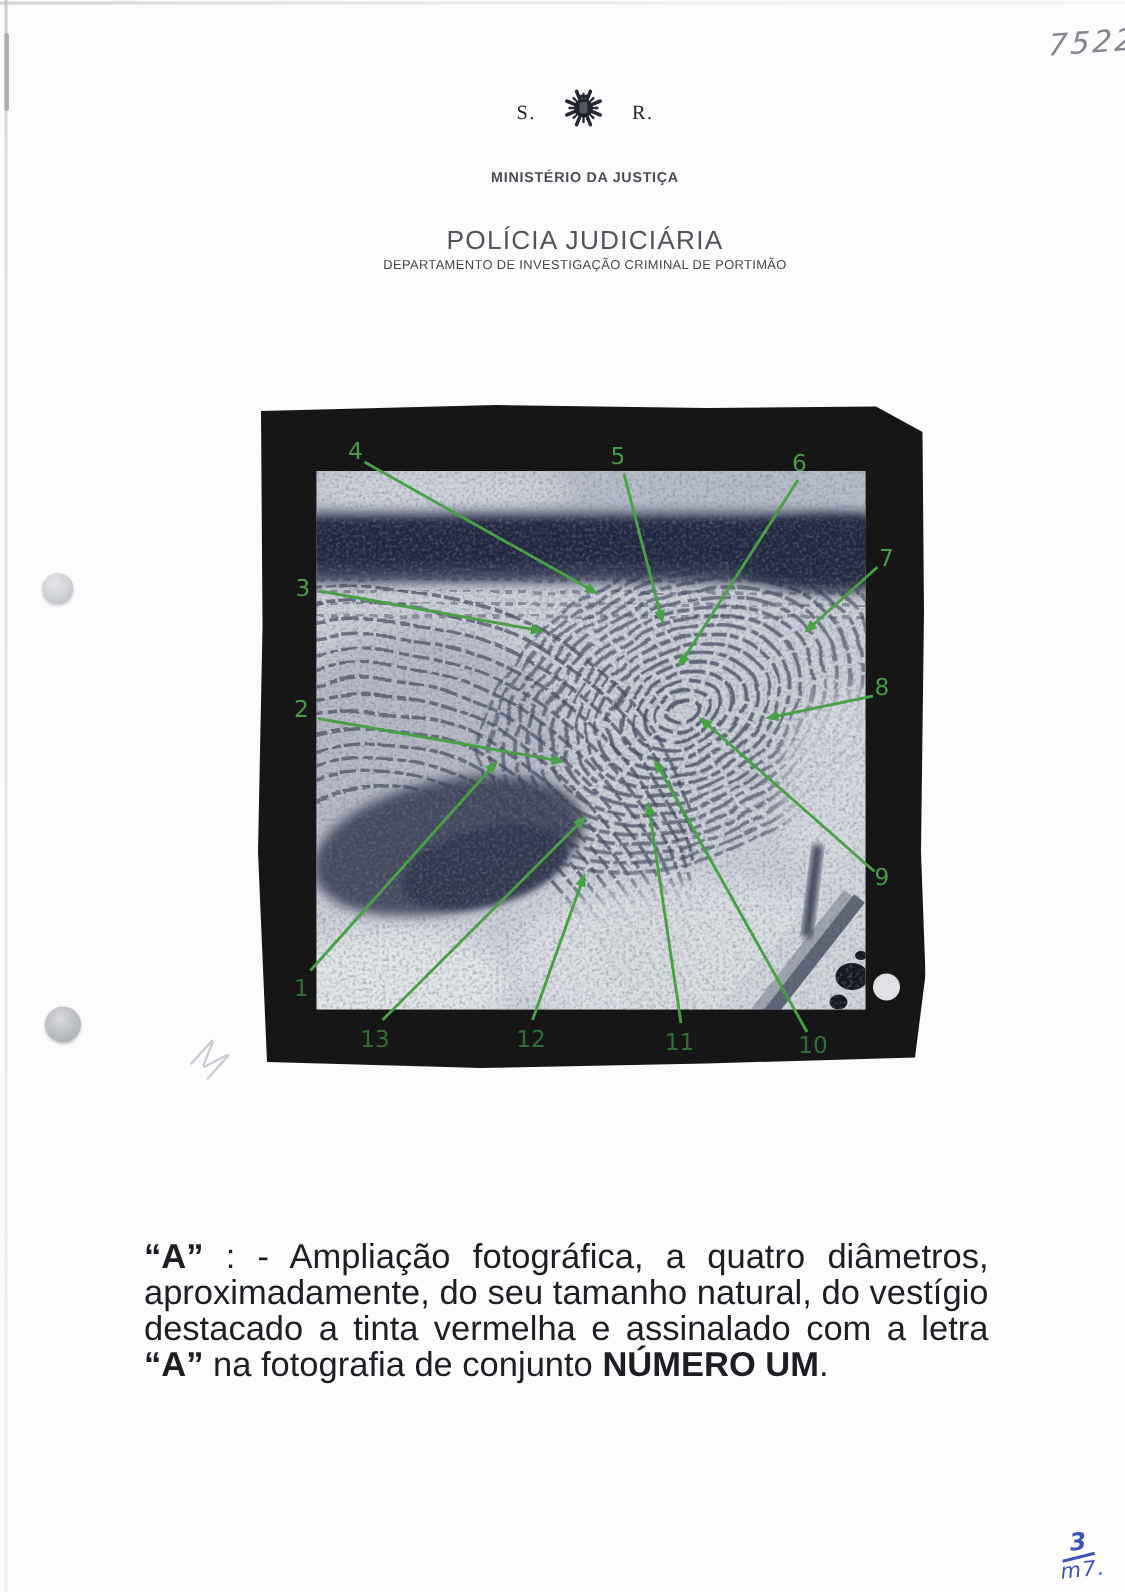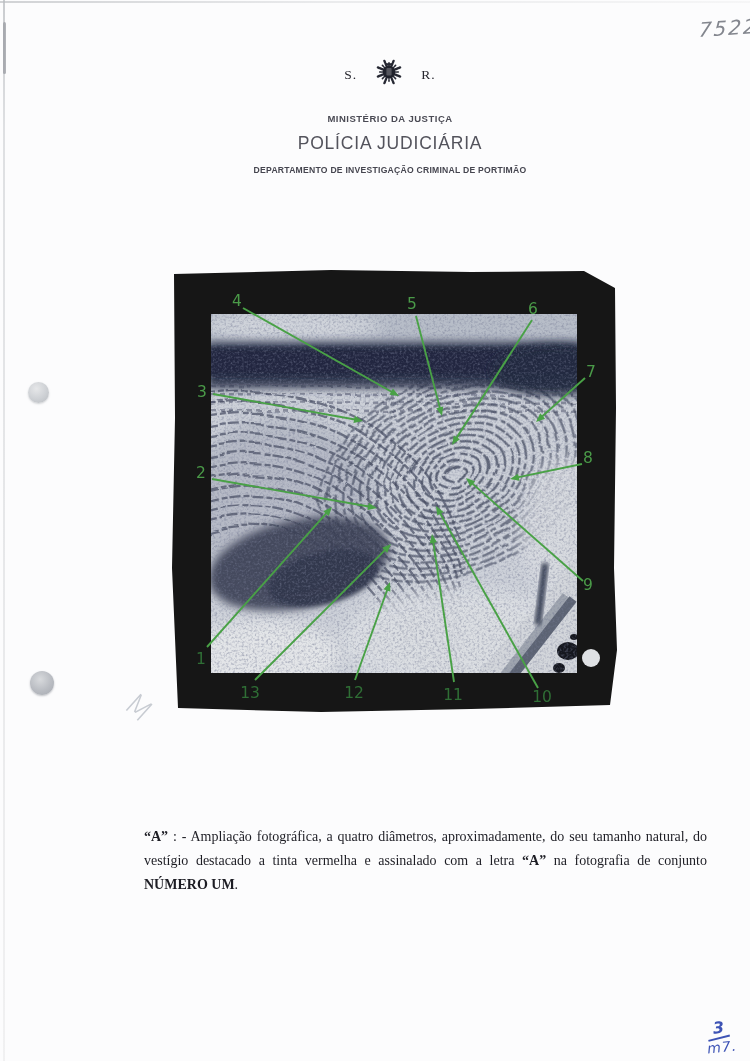--- a/index.html
+++ b/index.html
@@ -12,22 +12,22 @@
     background:linear-gradient(#b9bcc0,#d4d6d9 12%,#e2e3e5 60%,#ededee);opacity:.75;}
   .edge-left-dark{position:absolute;left:3px;top:22px;width:3px;height:52px;background:#9da0a6;opacity:.8;border-radius:2px;}
   .edge-top{position:absolute;left:0;top:1px;height:2px;width:750px;
     background:linear-gradient(90deg,#c6c8cb,#e6e7e9 45%,#f4f4f5);opacity:.8;}
 
   
   .header{position:absolute;left:110px;top:56px;width:560px;text-align:center;color:#46464f;}
   .crest-row{display:flex;align-items:center;justify-content:center;gap:11px;height:38px;}
   .initial{font-family:"Liberation Serif",serif;font-size:13.5px;color:#26262e;letter-spacing:1px;}
   .ministry{margin-top:19px;font-size:9.5px;font-weight:bold;color:#4a4a54;letter-spacing:.5px;}
-  .pj-title{margin-top:9px;font-size:17.5px;font-weight:400;color:#53535c;letter-spacing:.8px;}
-  .dept{margin-top:11px;font-size:8.6px;font-weight:bold;color:#45454f;letter-spacing:.25px;}
+  .pj-title{margin-top:26px;font-size:17.5px;font-weight:400;color:#53535c;letter-spacing:.8px;}
+  .dept{font-size:8.6px;font-weight:normal;color:#45454f;letter-spacing:.25px;}
 
   
   .hand-number{position:absolute;left:699px;top:16px;color:#83868e;font-size:20px;
     font-style:italic;letter-spacing:2px;transform:rotate(-4deg) skewX(-8deg);
     font-family:"DejaVu Sans",sans-serif;}
 
   
   .punch{position:absolute;border-radius:50%;}
   .punch1{left:28px;top:382px;width:21px;height:21px;
     background:radial-gradient(circle at 40% 32%,#e6e7e9,#cdd0d4 55%,#b8bbc0);
@@ -38,21 +38,21 @@
 
   
   .photo-wrap{position:absolute;left:171px;top:268px;width:446px;height:447px;}
 
   
   .watermark-m{position:absolute;left:126px;top:690px;font-size:30px;color:rgba(148,156,167,.5);
     transform:rotate(42deg);font-family:"DejaVu Sans",sans-serif;font-weight:300;}
 
   
   .caption{position:absolute;left:96px;top:825px;width:563px;text-align:justify;
-    font-family:Liberation Serif, serif;font-size:14px;line-height:24px;color:#1d1d24;margin-left:48px;}
+    font-family:Liberation Sans, sans-serif;font-size:23px;line-height:24px;color:#1d1d24;}
   .caption b{font-weight:bold;}
 
   
   .blue-mark{position:absolute;left:706px;top:1020px;color:#3d53b5;
     font-family:"DejaVu Sans",sans-serif;transform:rotate(-6deg);line-height:1;}
   .blue-mark .t{display:block;font-size:16px;font-weight:bold;margin-left:8px;font-style:italic;}
   .blue-mark .bar{display:block;width:22px;height:2px;background:#3d53b5;margin:1px 0 1px 2px;transform:rotate(-8deg);}
   .blue-mark .b{display:block;font-size:14px;font-style:italic;letter-spacing:1px;}
 </style>
 </head>

